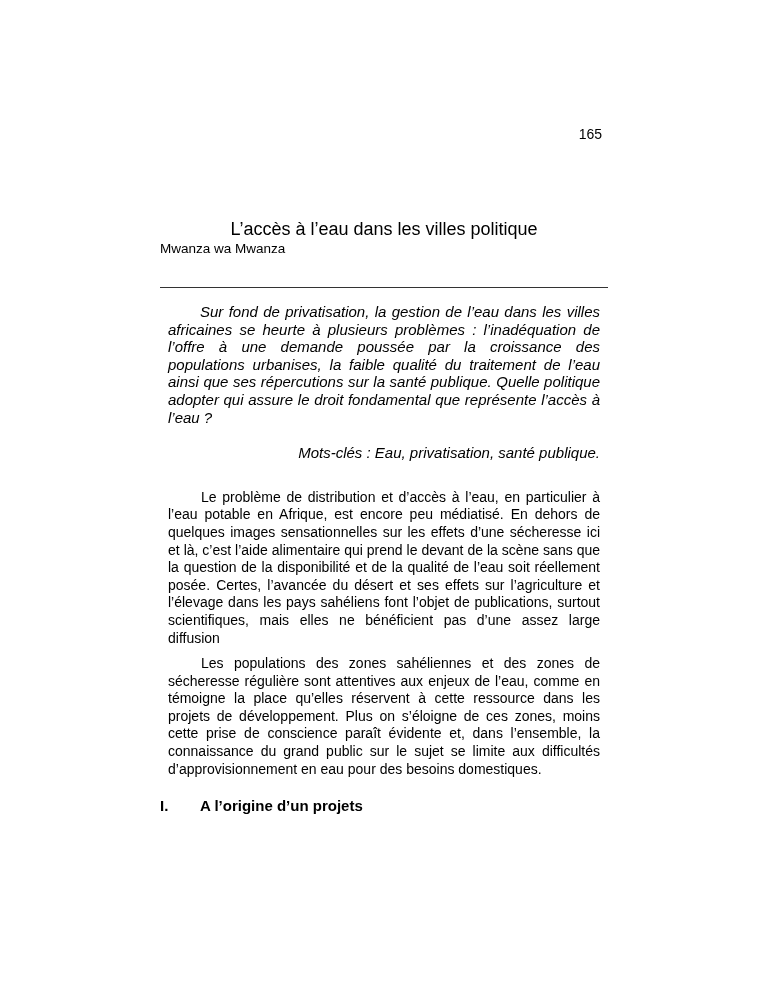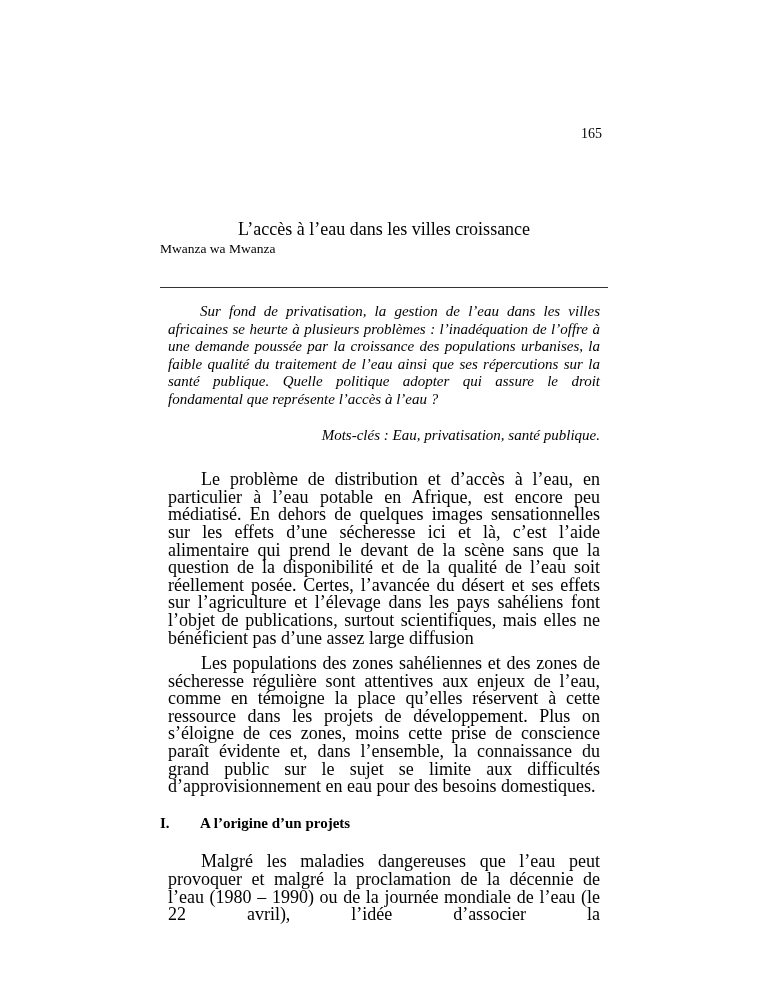--- a/index.html
+++ b/index.html
@@ -7,21 +7,21 @@
     margin: 0;
     padding: 0;
     background: #ffffff;
   }
   .page {
     position: relative;
     width: 768px;
     height: 994px;
     background: #ffffff;
     color: #000000;
-    font-family: Liberation Serif, serif;
+    font-family: Liberation Sans, sans-serif;
     padding: 126px 160px 0 160px;
     overflow: hidden;
   }
   .page-number {
     text-align: right;
     font-size: 14px;
     line-height: 16px;
     padding-right: 6px;
   }
   .title {
@@ -53,21 +53,21 @@
     text-indent: 32px;
   }
   .keywords {
     margin-top: 18px;
     font-style: italic;
     font-size: 15px;
     line-height: 17.6px;
     text-align: right;
   }
   .body-para {
-    font-size: 18px;
+    font-size: 14px;
     line-height: 17.6px;
     text-align: justify;
     text-indent: 33px;
   }
   .first-body { margin-top: 27px; }
   .section-heading {
     margin: 19px 0 0 0;
     font-size: 15px;
     font-weight: bold;
     line-height: 17.6px;
@@ -81,33 +81,32 @@
     text-align-last: justify;
   }
 </style>
 </head>
 <body>
 
 <div class="page">
 
   <div class="page-number">165</div>
 
-  <h1 class="title">L’accès à l’eau dans les villes croissance</h1>
+  <h1 class="title">L’accès à l’eau dans les villes politique</h1>
 
   <div class="author">Mwanza wa Mwanza</div>
 
   <hr class="rule">
 
   <p class="abstract">Sur fond de privatisation, la gestion de l’eau dans les villes africaines se heurte à plusieurs problèmes : l’inadéquation de l’offre à une demande poussée par la croissance des populations urbanises, la faible qualité du traitement de l’eau ainsi que ses répercutions sur la santé publique. Quelle politique adopter qui assure le droit fondamental que représente l’accès à l’eau ?</p>
 
   <p class="keywords">Mots-clés : Eau, privatisation, santé publique.</p>
 
   <p class="body-para first-body">Le problème de distribution et d’accès à l’eau, en particulier à l’eau potable en Afrique, est encore peu médiatisé. En dehors de quelques images sensationnelles sur les effets d’une sécheresse ici et là, c’est l’aide alimentaire qui prend le devant de la scène sans que la question de la disponibilité et de la qualité de l’eau soit réellement posée. Certes, l’avancée du désert et ses effets sur l’agriculture et l’élevage dans les pays sahéliens font l’objet de publications, surtout scientifiques, mais elles ne bénéficient pas d’une assez large diffusion</p>
 
   <p class="body-para">Les populations des zones sahéliennes et des zones de sécheresse régulière sont attentives aux enjeux de l’eau, comme en témoigne la place qu’elles réservent à cette ressource dans les projets de développement. Plus on s’éloigne de ces zones, moins cette prise de conscience paraît évidente et, dans l’ensemble, la connaissance du grand public sur le sujet se limite aux difficultés d’approvisionnement en eau pour des besoins domestiques.</p>
 
   <h2 class="section-heading">
     <span class="section-num">I.</span><span>A l’origine d’un projets</span>
   </h2>
 
-  <p class="body-para last-para">Malgré les maladies dangereuses que l’eau peut provoquer et malgré la proclamation de la décennie de l’eau (1980 – 1990) ou de la journée mondiale de l’eau (le 22 avril), l’idée d’associer la</p>
 
 </div>
 
 </body></html>

